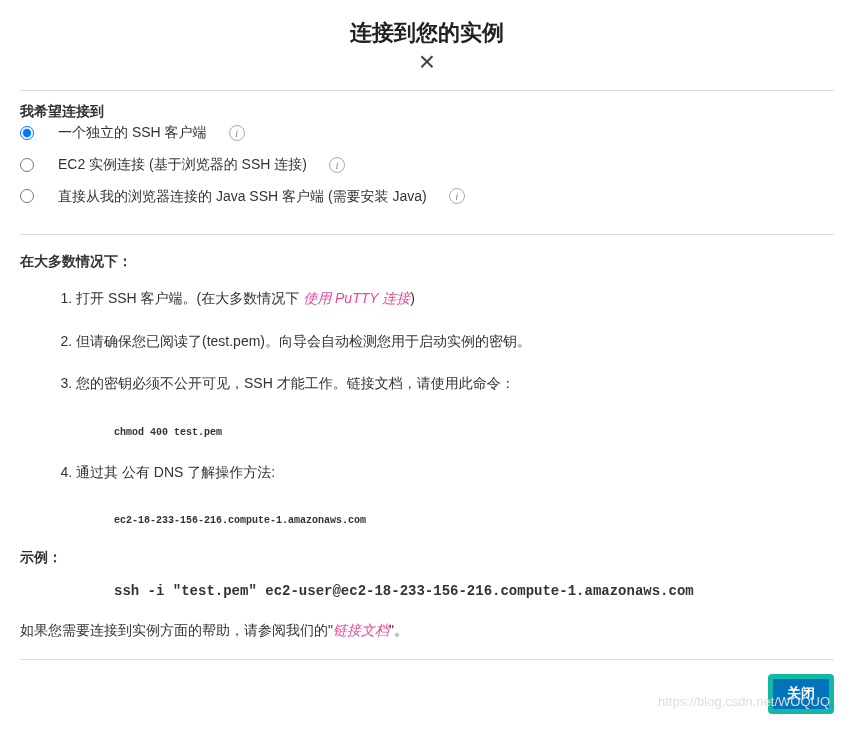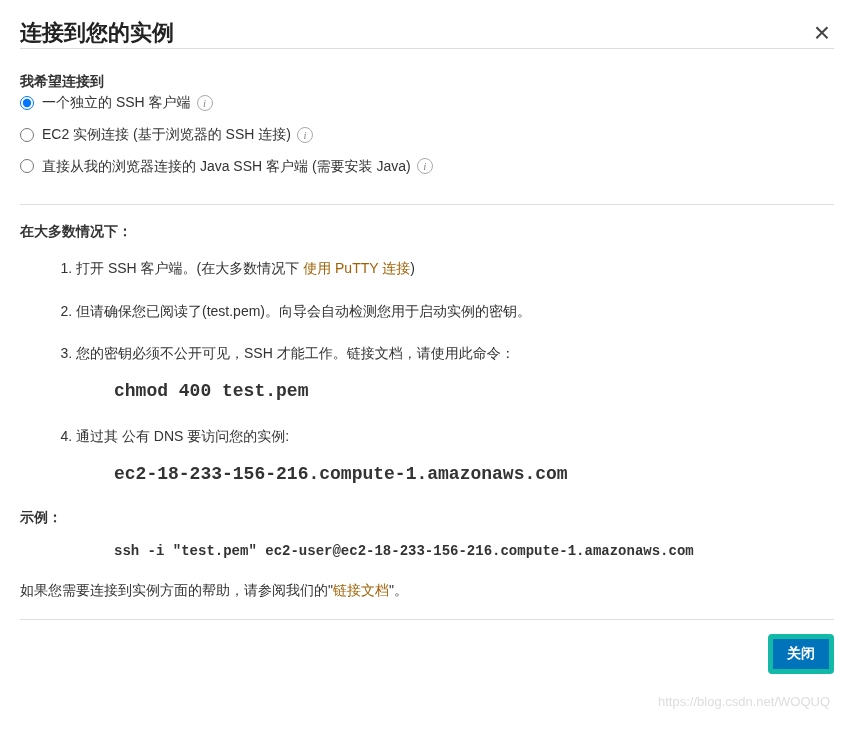--- a/index.html
+++ b/index.html
@@ -16,21 +16,23 @@
       margin: 0 auto;
     }
     .modal {
       padding: 18px 20px 14px 20px;
     }
     .modal-header {
       display: flex;
       justify-content: space-between;
       align-items: center;
       border-bottom: 1px solid #ddd;
-      margin-bottom: 22px;
+      padding-bottom: 14px;
+      margin-bottom: 10px;
+      flex-direction: column;
     }
     .modal-title {
       font-size: 22px;
       font-weight: bold;
       color: #222;
     }
     .close-btn {
       font-size: 28px;
       color: #444;
       cursor: pointer;
@@ -52,20 +54,21 @@
       padding-top: 2px;
     }
     .radio-group {
       flex: 1;
     }
     .radio-item {
       display: flex;
       align-items: center;
       margin-bottom: 8px;
       line-height: 1.7;
+      gap: 16px;
     }
     .radio-item input[type="radio"] {
       margin-right: 8px;
       width: 14px;
       height: 14px;
     }
     .info-icon {
       display: inline-block;
       width: 16px;
       height: 16px;
@@ -90,29 +93,30 @@
     }
     ol {
       padding-left: 56px;
       margin-bottom: 16px;
     }
     ol li {
       margin-bottom: 20px;
       line-height: 1.6;
     }
     .link {
-      color: #a16207;
+      color: #ec4899;
       text-decoration: none;
       cursor: pointer;
+      font-style: italic;
     }
     .code-block {
       font-family: Consolas, Monaco, "Courier New", monospace;
       font-weight: bold;
-      font-size: 18px;
-      margin-top: 12px;
+      font-size: 10px;
+      margin-top: 30px;
       margin-left: 38px;
       color: #333;
       word-break: break-all;
     }
     .example-section {
       margin-bottom: 18px;
     }
     .example-label {
       font-weight: bold;
       margin-bottom: 16px;
@@ -200,21 +204,21 @@
       <span>打开 SSH 客户端。(在大多数情况下 </span><a class="link">使用 PuTTY 连接</a><span>)</span>
     </li>
     <li>
       <span>但请确保您已阅读了(test.pem)。向导会自动检测您用于启动实例的密钥。</span>
     </li>
     <li>
       <span>您的密钥必须不公开可见，SSH 才能工作。链接文档，请使用此命令：</span>
       <div class="code-block">chmod 400 test.pem</div>
     </li>
     <li>
-      <span>通过其 公有 DNS 要访问您的实例:</span>
+      <span>通过其 公有 DNS 了解操作方法:</span>
       <div class="code-block">ec2-18-233-156-216.compute-1.amazonaws.com</div>
     </li>
   </ol>
 
   <div class="example-section">
     <div class="example-label">示例：</div>
     <div class="example-code">ssh -i "test.pem" ec2-user@ec2-18-233-156-216.compute-1.amazonaws.com</div>
   </div>
 
   <div class="help-text">

